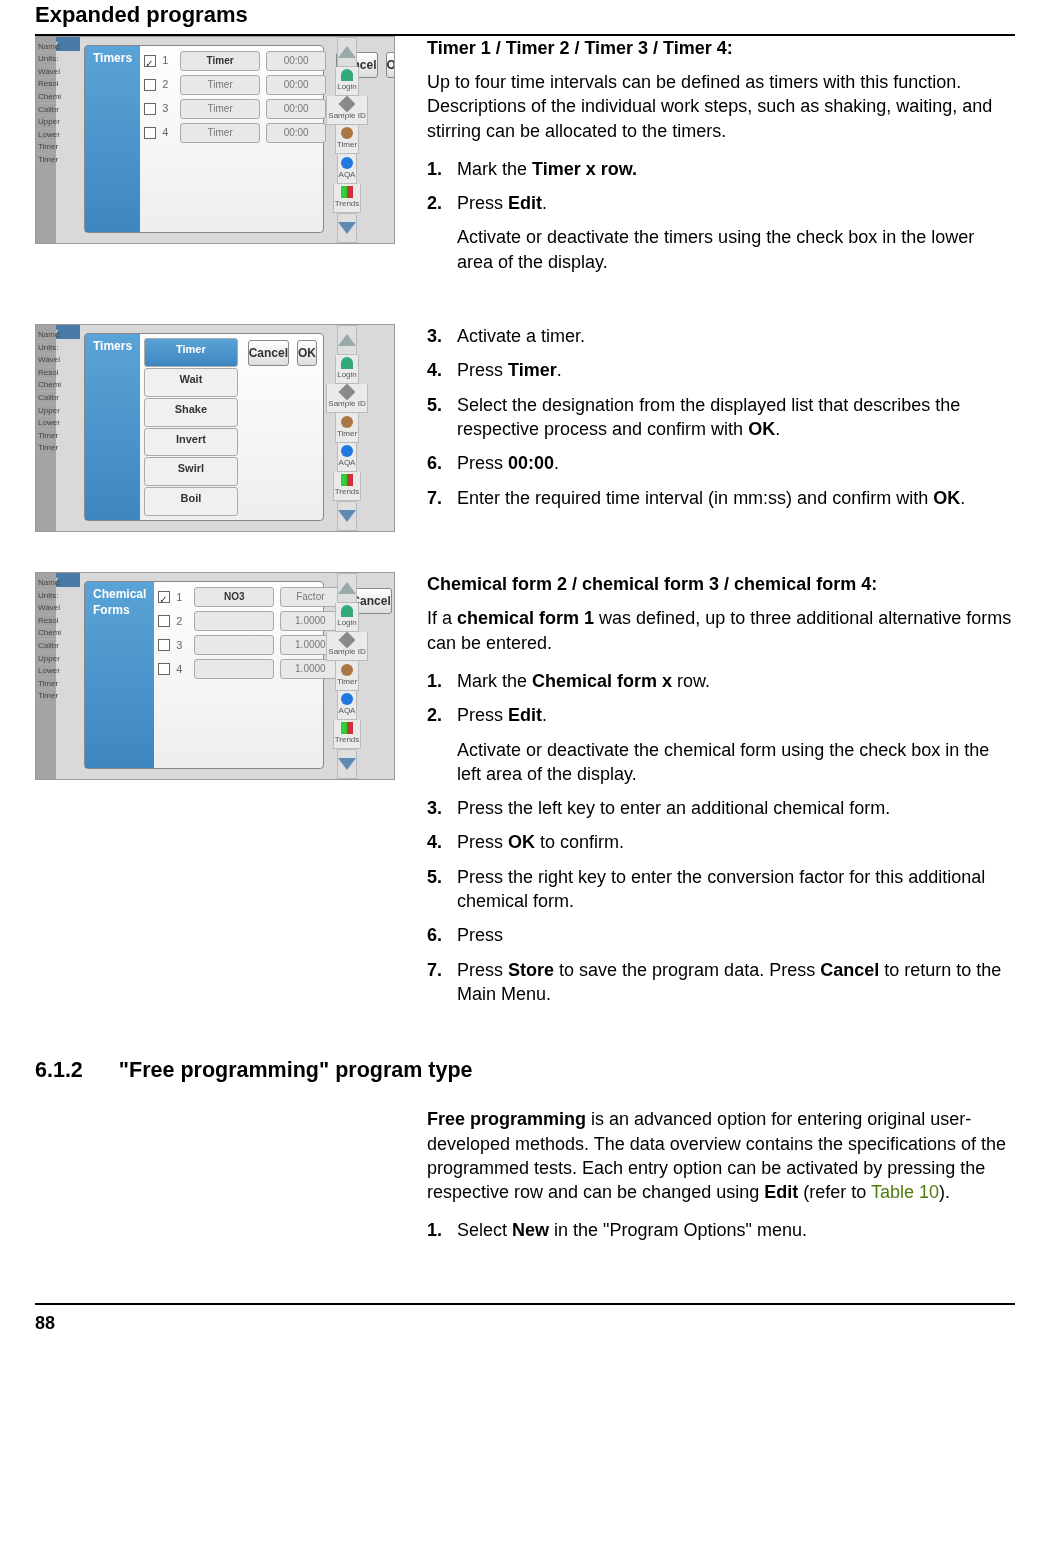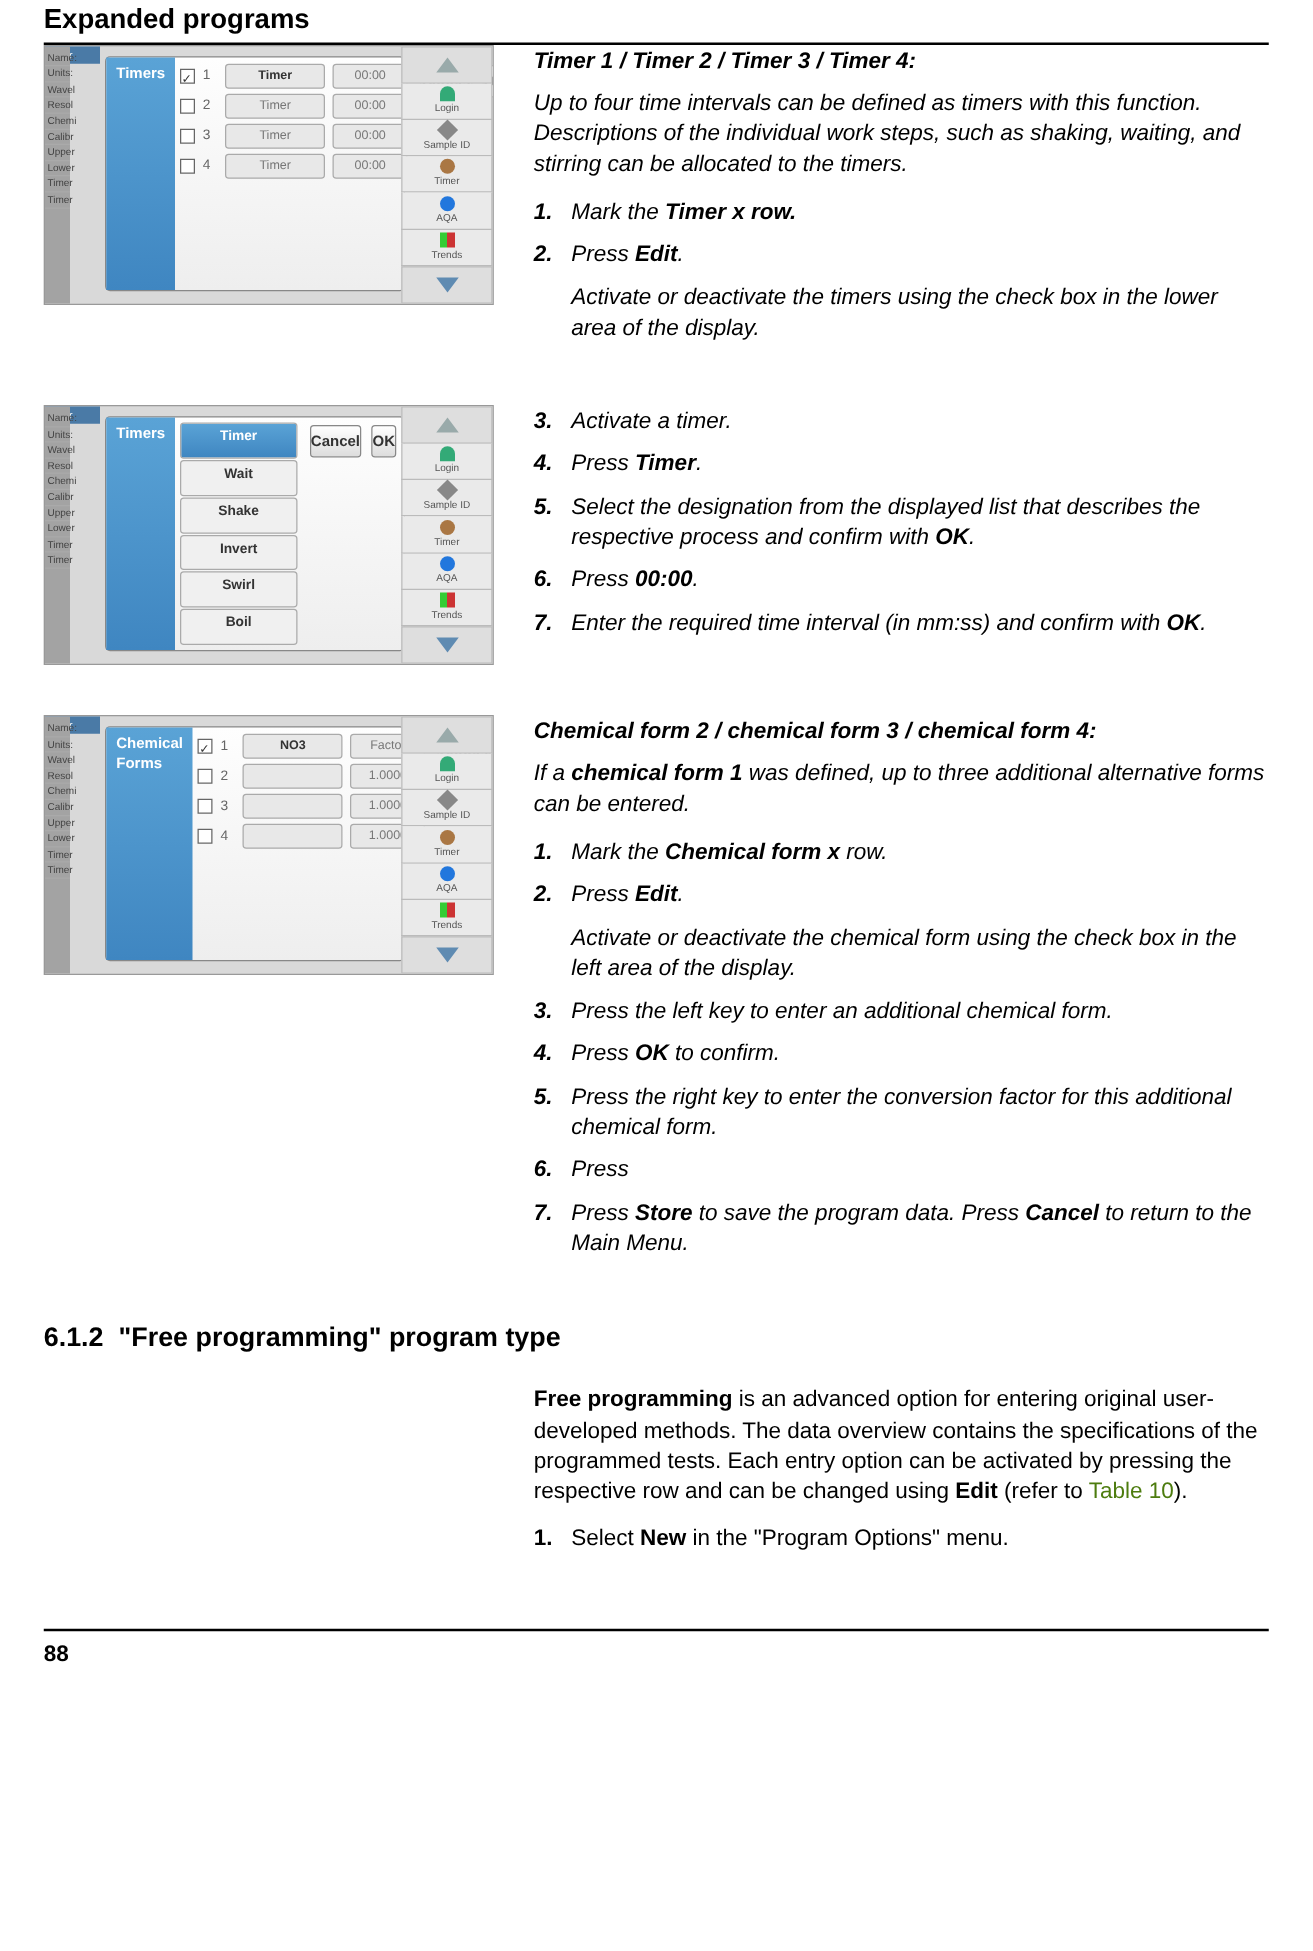--- a/index.html
+++ b/index.html
@@ -65,50 +65,50 @@
   .trow .ck.on::after { content:"✓"; font-size:10px; line-height:10px; color:#333; }
   .trow .num { width:12px; color:#666; font-size:11px;}
   .tbtn { flex:0 0 80px; height:20px; background:#e8e8e8; border:1px solid #aaa; border-radius:3px; text-align:center; font-size:10px; color:#777; line-height:18px;}
   .tbtn.on { color:#333; font-weight:bold;}
   .tval { flex:0 0 60px; height:20px; background:#e8e8e8; border:1px solid #aaa; border-radius:3px; text-align:center; font-size:10px; color:#777; line-height:18px;}
   .twide { flex:1; height:22px; background:#f0f0f0; border:1px solid #aaa; border-radius:3px; text-align:center; font-size:11px; color:#333; line-height:20px; font-weight:bold;}
   .twide.sel { background:linear-gradient(#5aa3d6,#3f86c1); color:#fff;}
   .dlg-foot { display:flex; gap:8px; padding:6px;}
   .fbtn { flex:1; height:26px; background:linear-gradient(#fff,#ddd); border:1px solid #888; border-radius:3px; text-align:center; line-height:24px; font-size:12px; font-weight:bold; color:#333;}
   .sbar-right {
-    position:absolute; right:0; top:0; bottom:0; width:73px;
-    display:flex; flex-direction:column;
+    position:absolute; right:16px; top:0; bottom:0; width:62px;
+    display:flex; flex-direction:column;align-items:center;
   }
   .up, .dn { height:30px; background:#dedede; border:1px solid #bbb; display:flex; align-items:center; justify-content:center;}
   .up::after { content:""; border-left:9px solid transparent; border-right:9px solid transparent; border-bottom:12px solid #9aa; }
   .dn::after { content:""; border-left:9px solid transparent; border-right:9px solid transparent; border-top:12px solid #5f8bb2; }
   .ritem { flex:1; background:#eaeaea; border:1px solid #bbb; border-top:none; text-align:center; font-size:8px; color:#555; display:flex; flex-direction:column; align-items:center; justify-content:center; padding:1px;}
   .ritem .ic { width:12px; height:12px; margin-bottom:1px;}
   .ic.login{ background:#3a7; border-radius:50% 50% 0 0;}
   .ic.sid{ background:#888; transform:rotate(45deg);}
   .ic.tm{ background:#a74; border-radius:50%;}
   .ic.aqa{ background:#27d; border-radius:50%;}
   .ic.tr{ background:linear-gradient(90deg,#3c3 50%,#c33 50%);}
 
-  .text-col { flex:1; padding-top: 0px; font-style: italic; }
+  .text-col { flex:1; padding-top: 0px; }
   .section .text-col { padding-left: 0px; }
   .para-heading { font-weight:bold; margin-bottom:10px;}
   .para { margin-bottom:14px; }
   ol.steps { list-style:none; counter-reset: step; }
   ol.steps > li { display:flex; margin-bottom:10px; }
   ol.steps > li::before {
     counter-increment: step;
     content: counter(step) ".";
     font-weight:bold;
     width: 30px;
     flex-shrink:0;
   }
   .step-body { flex:1;}
   .step-body .sub { margin-top:10px;}
-  .h2-row { display:flex; gap:12px; margin-top:10px; margin-bottom:22px;align-items:flex-end;}
+  .h2-row { display:flex; gap:36px; margin-top:10px; margin-bottom:22px;align-items:flex-end;}
   .h2-num { font-weight:bold; font-size:21.5px;}
   .h2-title { font-weight:bold; font-size:21.5px;}
   .indent-block { margin-left:392px;}
   .link { color:#4d7c0f;}
   .footer { border-top:2.5px solid #000; margin-top:60px; padding-top:6px; font-weight:bold; font-size:18px;}
 </style>
 </head>
 <body>
 
 <div class="page-header">Expanded programs</div>

